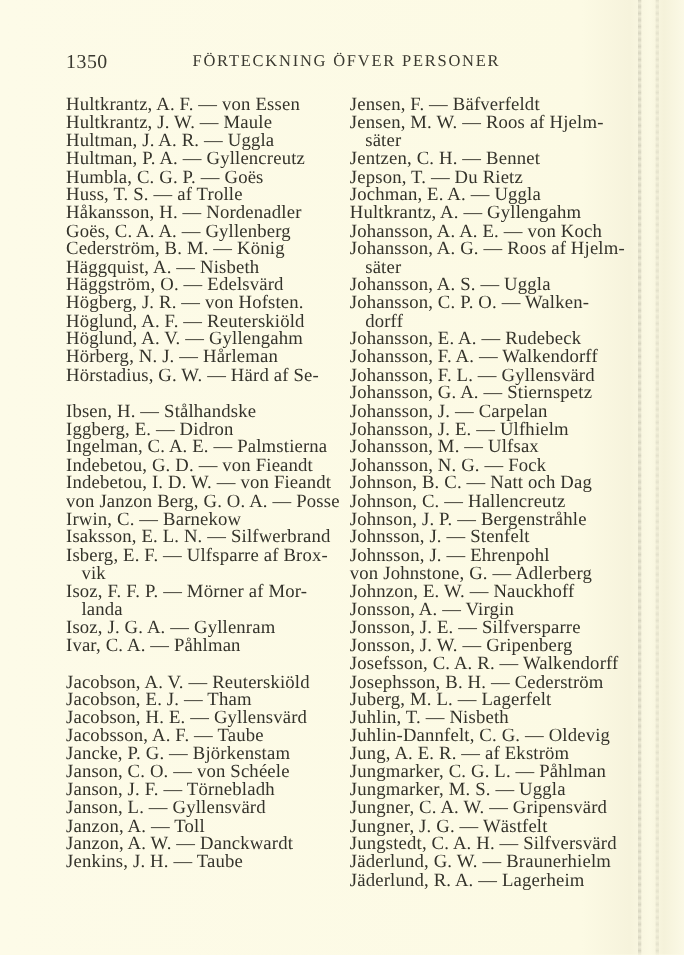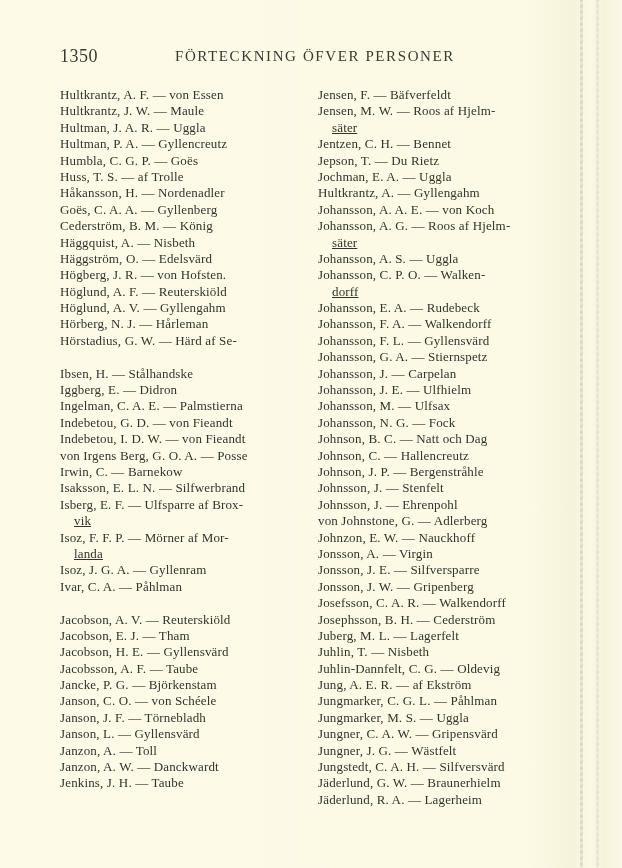--- a/index.html
+++ b/index.html
@@ -47,34 +47,33 @@
     position: absolute;
     left: 115px;
     top: 2px;
     font-size: 15px;
     letter-spacing: 1.6px;
     color: #3a3930;
   }
   .column {
     position: absolute;
     top: 87px;
-    font-size: 13px;
+    font-size: 17px;
     line-height: 16.4px;
     letter-spacing: 0.15px;
     color: #34332b;
   }
   .col-left { left: 60px; width: 250px; }
   .col-right { left: 318px; width: 250px; }
   .entry {
     white-space: nowrap;
     height: 16.4px;
   }
   .entry.cont {
     padding-left: 14px;
-    text-decoration: underline;
   }
   .entry.blank {
     height: 16.4px;
   }
 </style>
 </head>
 <body>
 
 <div class="page">
   <div class="gutter-line" style="left:580px;"></div>
@@ -101,21 +100,21 @@
       <div class="entry">Höglund, A. F. — Reuterskiöld</div>
       <div class="entry">Höglund, A. V. — Gyllengahm</div>
       <div class="entry">Hörberg, N. J. — Hårleman</div>
       <div class="entry">Hörstadius, G. W. — Härd af Se-</div>
       <div class="entry blank"></div>
       <div class="entry">Ibsen, H. — Stålhandske</div>
       <div class="entry">Iggberg, E. — Didron</div>
       <div class="entry">Ingelman, C. A. E. — Palmstierna</div>
       <div class="entry">Indebetou, G. D. — von Fieandt</div>
       <div class="entry">Indebetou, I. D. W. — von Fieandt</div>
-      <div class="entry">von Irgens Berg, G. O. A. — Posse</div>
+      <div class="entry">von Janzon Berg, G. O. A. — Posse</div>
       <div class="entry">Irwin, C. — Barnekow</div>
       <div class="entry">Isaksson, E. L. N. — Silfwerbrand</div>
       <div class="entry">Isberg, E. F. — Ulfsparre af Brox-</div>
       <div class="entry cont">vik</div>
       <div class="entry">Isoz, F. F. P. — Mörner af Mor-</div>
       <div class="entry cont">landa</div>
       <div class="entry">Isoz, J. G. A. — Gyllenram</div>
       <div class="entry">Ivar, C. A. — Påhlman</div>
       <div class="entry blank"></div>
       <div class="entry">Jacobson, A. V. — Reuterskiöld</div>

